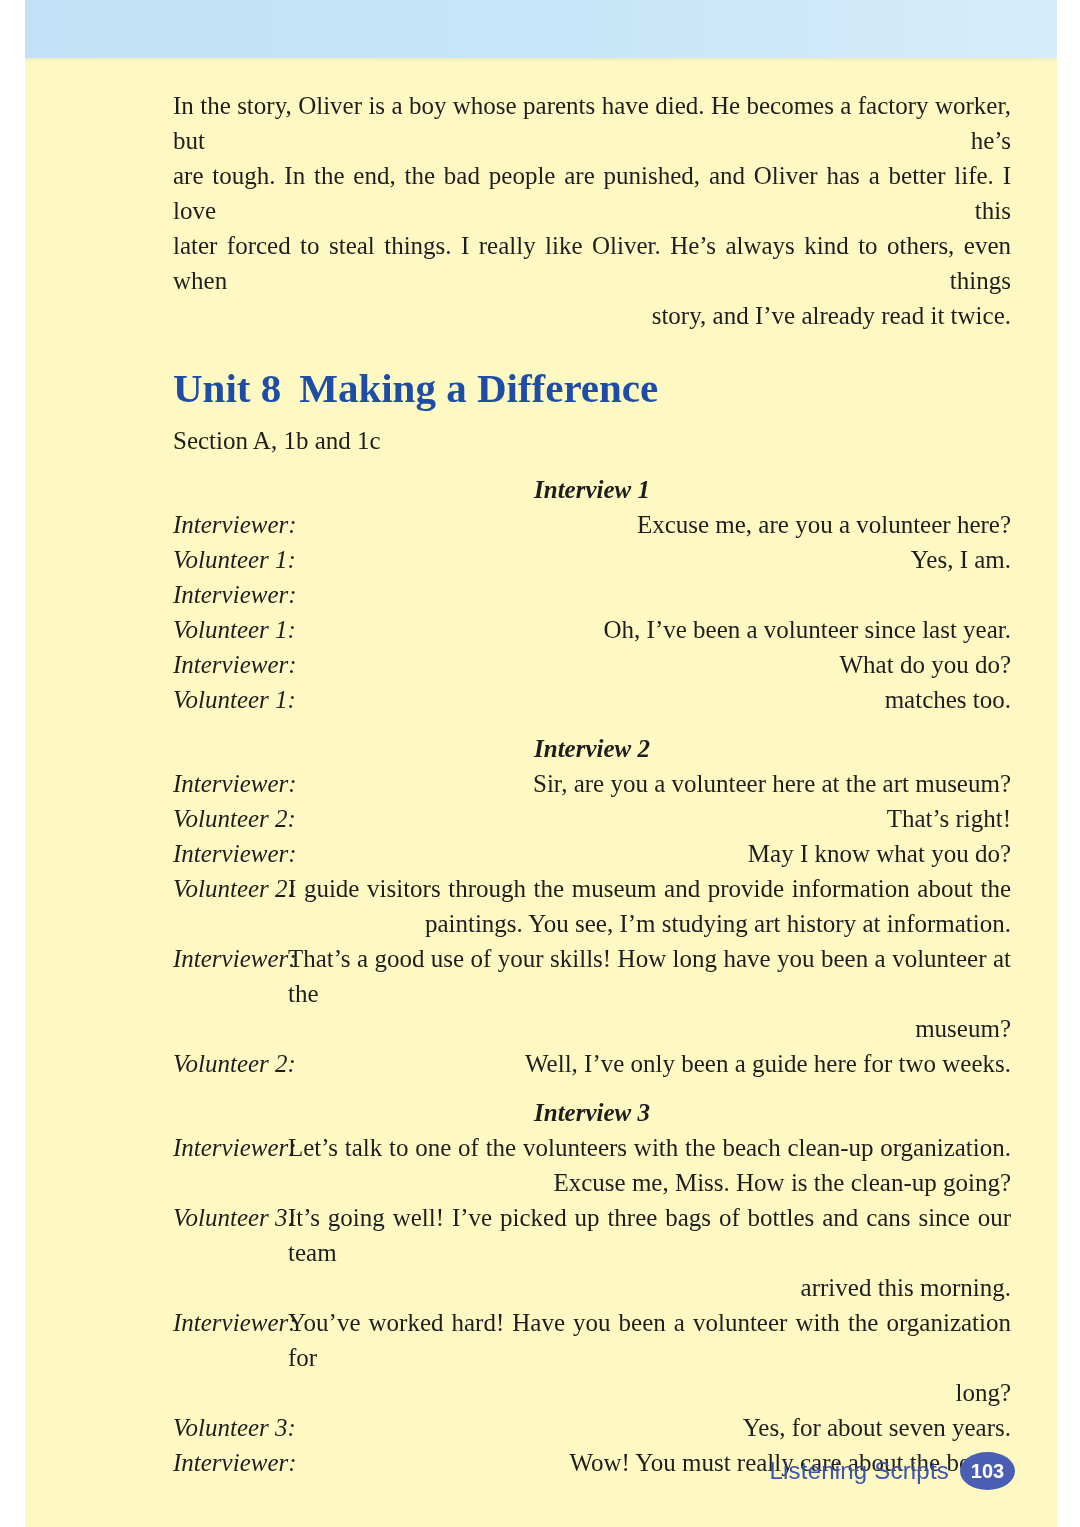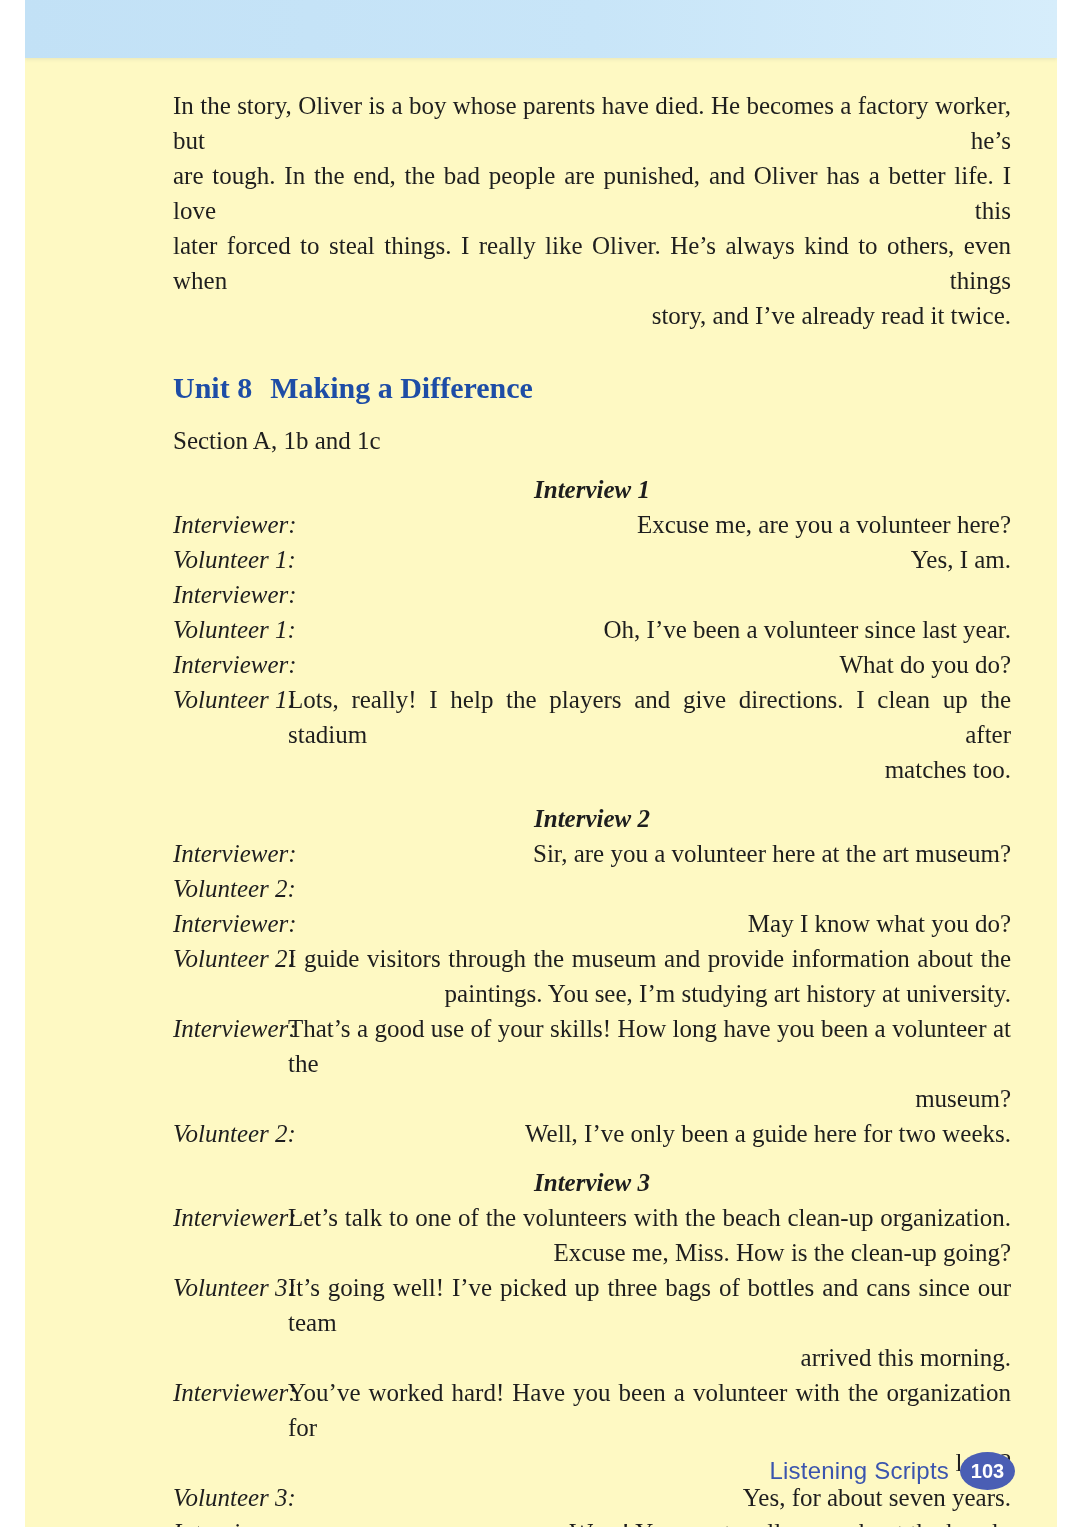--- a/index.html
+++ b/index.html
@@ -26,21 +26,21 @@
     left: 148px;
     width: 838px;
     font-size: 25px;
     line-height: 35px;
   }
   .opening-para { margin-top: 30px; }
   .jline { text-align: justify; text-align-last: justify; }
   .lastline { text-align: right; }
   .unit-heading {
     margin-top: 34px;
-    font-size: 30px;
+    font-size: 41px;
     line-height: 42px;
     font-weight: bold;
     color: var(--heading-blue, #1e4da6);
   }
   .unit-title-span { margin-left: 18px; }
   .section-heading {
     margin-top: 14px;
     font-weight: normal;
     font-size: 25px;
     line-height: 35px;
@@ -134,45 +134,47 @@
         </div>
         <div class="dline">
           <div class="speaker">Interviewer:</div>
           <div>
             <div class="lastline">What do you do?</div>
           </div>
         </div>
         <div class="dline">
           <div class="speaker">Volunteer 1:</div>
           <div>
-            <div class="jline">Lots, really! I help the players and give directions. I clean up the stadium after</div>
             <div class="lastline">matches too.</div>
           </div>
         </div>
         <div class="interview-title">Interview 2</div>
         <div class="dline">
           <div class="speaker">Interviewer:</div>
           <div>
             <div class="lastline">Sir, are you a volunteer here at the art museum?</div>
           </div>
         </div>
         <div class="dline">
           <div class="speaker">Volunteer 2:</div>
+          <div>
+            <div class="lastline">That’s right!</div>
+          </div>
         </div>
         <div class="dline">
           <div class="speaker">Interviewer:</div>
           <div>
             <div class="lastline">May I know what you do?</div>
           </div>
         </div>
         <div class="dline">
           <div class="speaker">Volunteer 2:</div>
           <div>
             <div class="jline">I guide visitors through the museum and provide information about the</div>
-            <div class="lastline">paintings. You see, I’m studying art history at university.</div>
+            <div class="lastline">paintings. You see, I’m studying art history at information.</div>
           </div>
         </div>
         <div class="dline">
           <div class="speaker">Interviewer:</div>
           <div>
             <div class="jline">That’s a good use of your skills! How long have you been a volunteer at the</div>
             <div class="lastline">museum?</div>
           </div>
         </div>
         <div class="dline">

